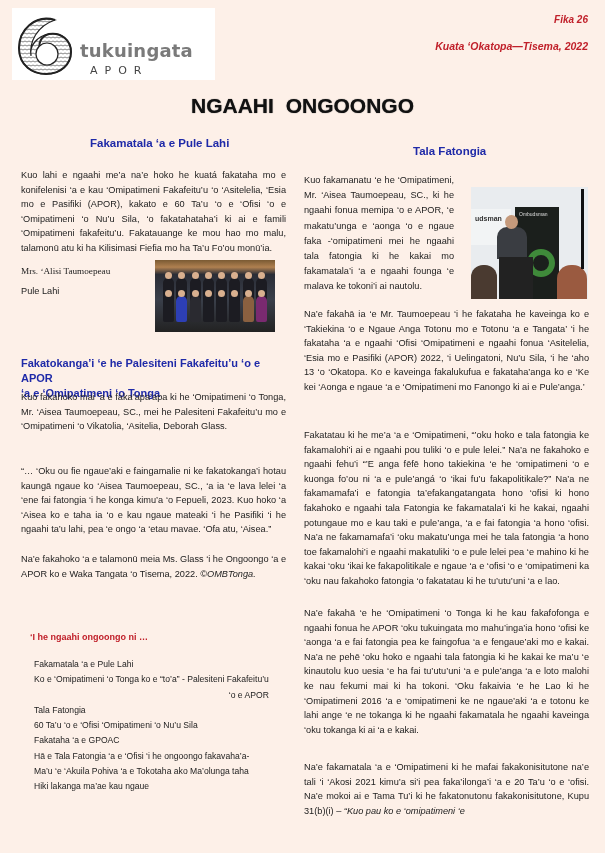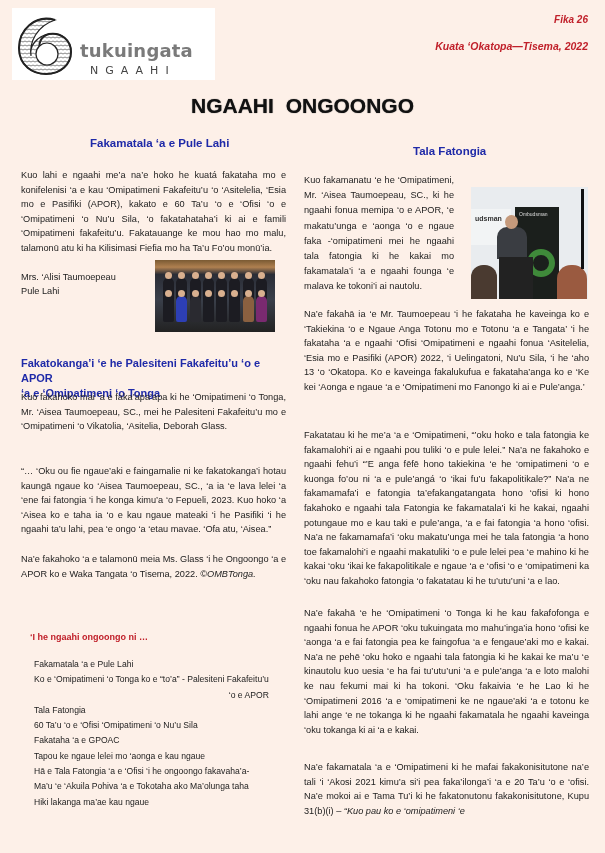--- a/index.html
+++ b/index.html
@@ -72,33 +72,33 @@
     <defs>
       <pattern id="hatch" width="4" height="4" patternUnits="userSpaceOnUse">
         <path d="M0 2 Q2 0 4 2" stroke="#333" stroke-width="0.6" fill="none"></path>
       </pattern>
     </defs>
     <path d="M40 8 C20 2 4 18 4 36 C4 54 18 62 31 62 C46 62 56 52 56 40 C56 28 46 20 34 22 C26 24 22 32 26 40 C30 46 40 44 40 36" fill="none" stroke="#222" stroke-width="2"></path>
     <path d="M40 8 C20 2 4 18 4 36 C4 54 18 62 31 62 C46 62 56 52 56 40 C56 28 46 20 34 22 C22 24 14 34 16 44 C14 30 22 14 40 8 Z" fill="url(#hatch)" stroke="#222" stroke-width="1.2"></path>
     <circle cx="32" cy="42" r="11" fill="#fff" stroke="#222" stroke-width="1.2"></circle>
   </svg>
   <span class="logo-word">tukuingata</span>
-  <span class="logo-sub">NGAAHI</span>
+  <span class="logo-sub">APOR</span>
 </div>
 
 <div class="issue-no">Fika 26</div>
 <div class="issue-date">Kuata ‘Okatopa—Tisema, 2022</div>
 
 <div class="page-title">NGAAHI  ONGOONGO</div>
 
 <div class="abs h-blue" style="left:90px; top:137px;">Fakamatala ‘a e Pule Lahi</div>
 
 <div class="abs p" style="left:21px; top:168px; width:265px;">Kuo lahi e ngaahi me’a na’e hoko he kuatá fakataha mo e konifelenisi ‘a e kau ‘Omipatimeni Fakafeitu’u ‘o ‘Asitelelia, ‘Esia mo e Pasifiki (APOR), kakato e 60 Ta’u ‘o e ‘Ofisi ‘o e ‘Omipatimeni ‘o Nu’u Sila, ‘o fakatahataha’i ki ai e famili ‘Omipatimeni fakafeitu’u.  Fakatauange ke mou hao mo malu, talamonū atu ki ha Kilisimasi Fiefia mo ha Ta’u Fo’ou monū’ia.</div>
 
-<div class="abs p" style="left:21px; top:270px; width:130px;">Mrs. ‘Alisi Taumoepeau</div>
+<div class="abs p" style="left:21px; top:264px; width:130px;font-family:Liberation Serif, serif;">Mrs. ‘Alisi Taumoepeau</div>
 <div class="abs p" style="left:21px; top:284px; width:130px;">Pule Lahi</div>
 
 <div class="photo-group">
   <div class="row1">
     <div class="person"></div>
       <div class="person"></div>
       <div class="person"></div>
       <div class="person"></div>
     <div class="person"></div>
       <div class="person"></div>
@@ -130,21 +130,20 @@
 </div>
 
 <div class="abs toc-title" style="left:30px; top:632px;">‘I he ngaahi ongoongo ni …</div>
 <div class="abs" style="left:34px; top:657px;">
   <div class="toc-item">Fakamatala ‘a e Pule Lahi</div>
   <div class="toc-item">Ko e ‘Omipatimeni ‘o Tonga ko e “to’a” - Palesiteni Fakafeitu’u</div>
   <div class="toc-item toc-indent">‘o e APOR</div>
   <div class="toc-item">Tala Fatongia</div>
   <div class="toc-item">60 Ta’u ‘o e ‘Ofisi ‘Omipatimeni ‘o Nu’u Sila</div>
   <div class="toc-item">Fakataha ‘a e  GPOAC</div>
-  <div class="toc-item">Tapou ke ngaue lelei mo ‘aonga e kau ngaue</div>
   <div class="toc-item">Hā e Tala Fatongia ‘a e ‘Ofisi ‘i he ongoongo fakavaha’a-</div>
   <div class="toc-item">Ma’u ‘e ‘Akuila Pohiva ‘a e Tokotaha ako Ma’olunga taha</div>
   <div class="toc-item">Hiki lakanga ma’ae kau ngaue</div>
 </div>
 
 <div class="abs h-blue" style="left:413px; top:145px;">Tala Fatongia</div>
 
 <div class="abs p" style="left:304px; top:173px; width:150px; line-height:15.2px;">Kuo fakamanatu ‘e he ‘Omipatimeni, Mr. ‘Aisea Taumoepeau, SC., ki he ngaahi fonua memipa ‘o e APOR, ‘e makatu’unga e ‘aonga ‘o e ngaue faka -‘omipatimeni mei he ngaahi tala fatongia ki he kakai mo fakamatala’i ‘a e ngaahi founga ‘e malava ke tokoni’i ai nautolu.</div>
 
 <div class="photo-speaker">

